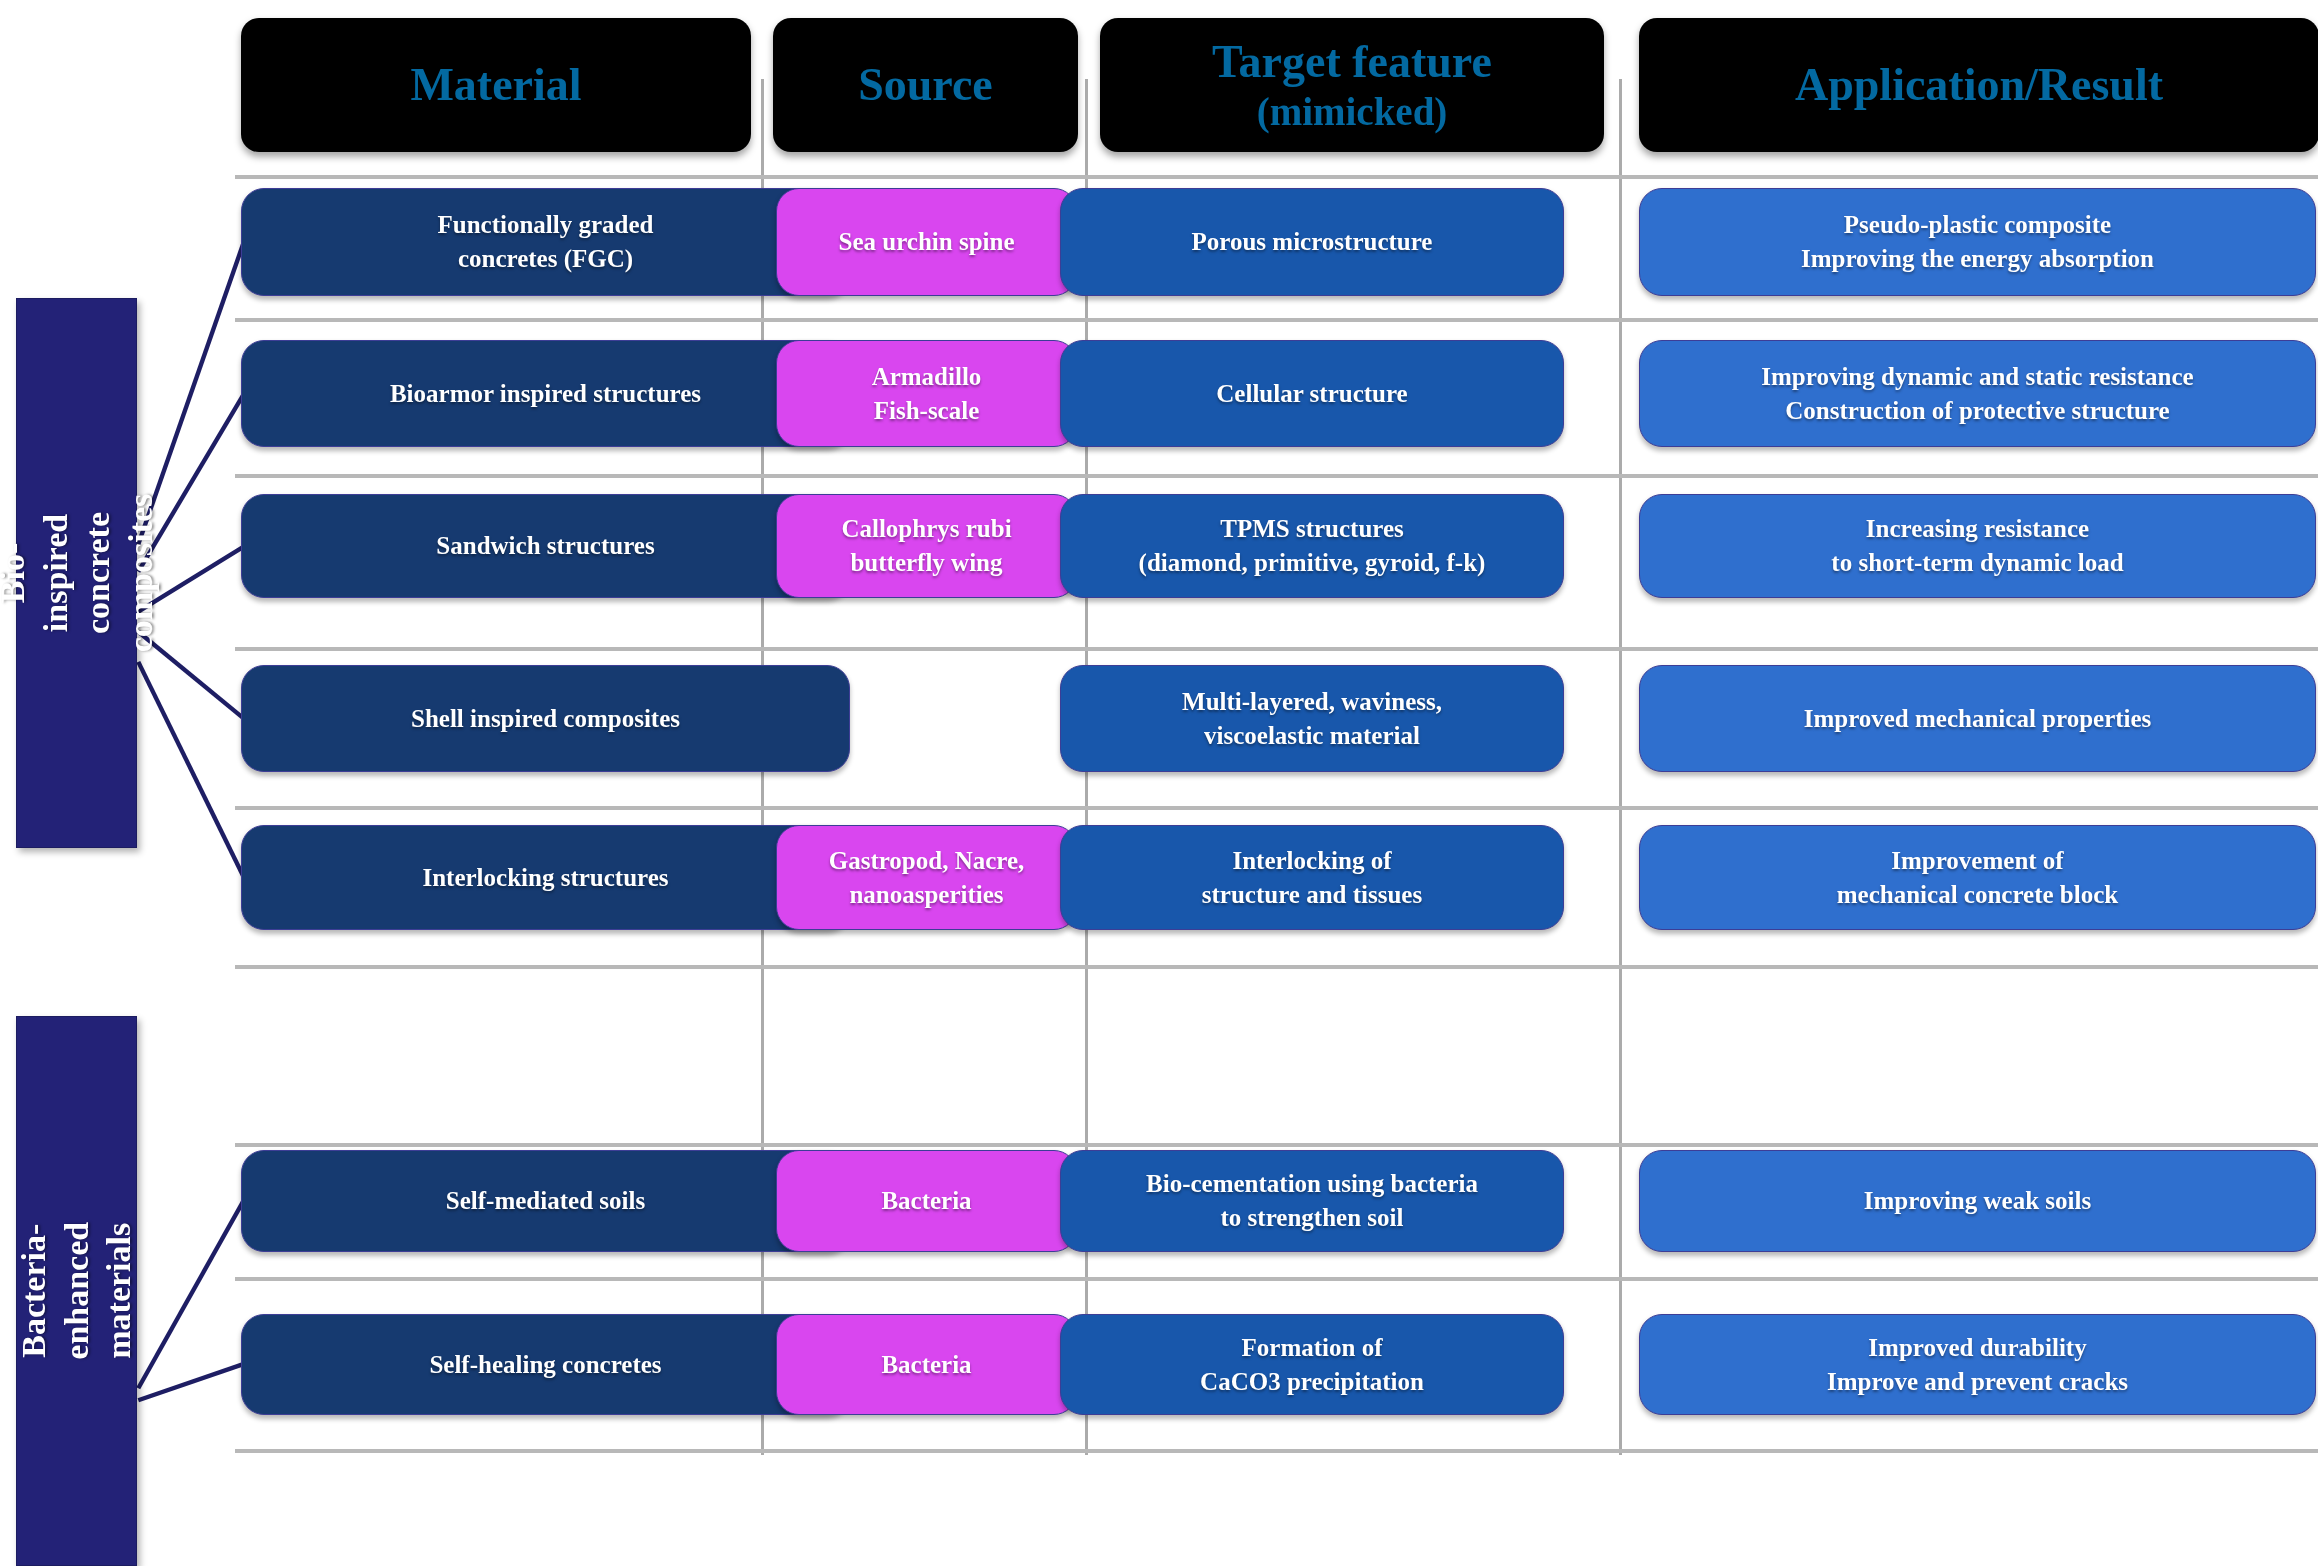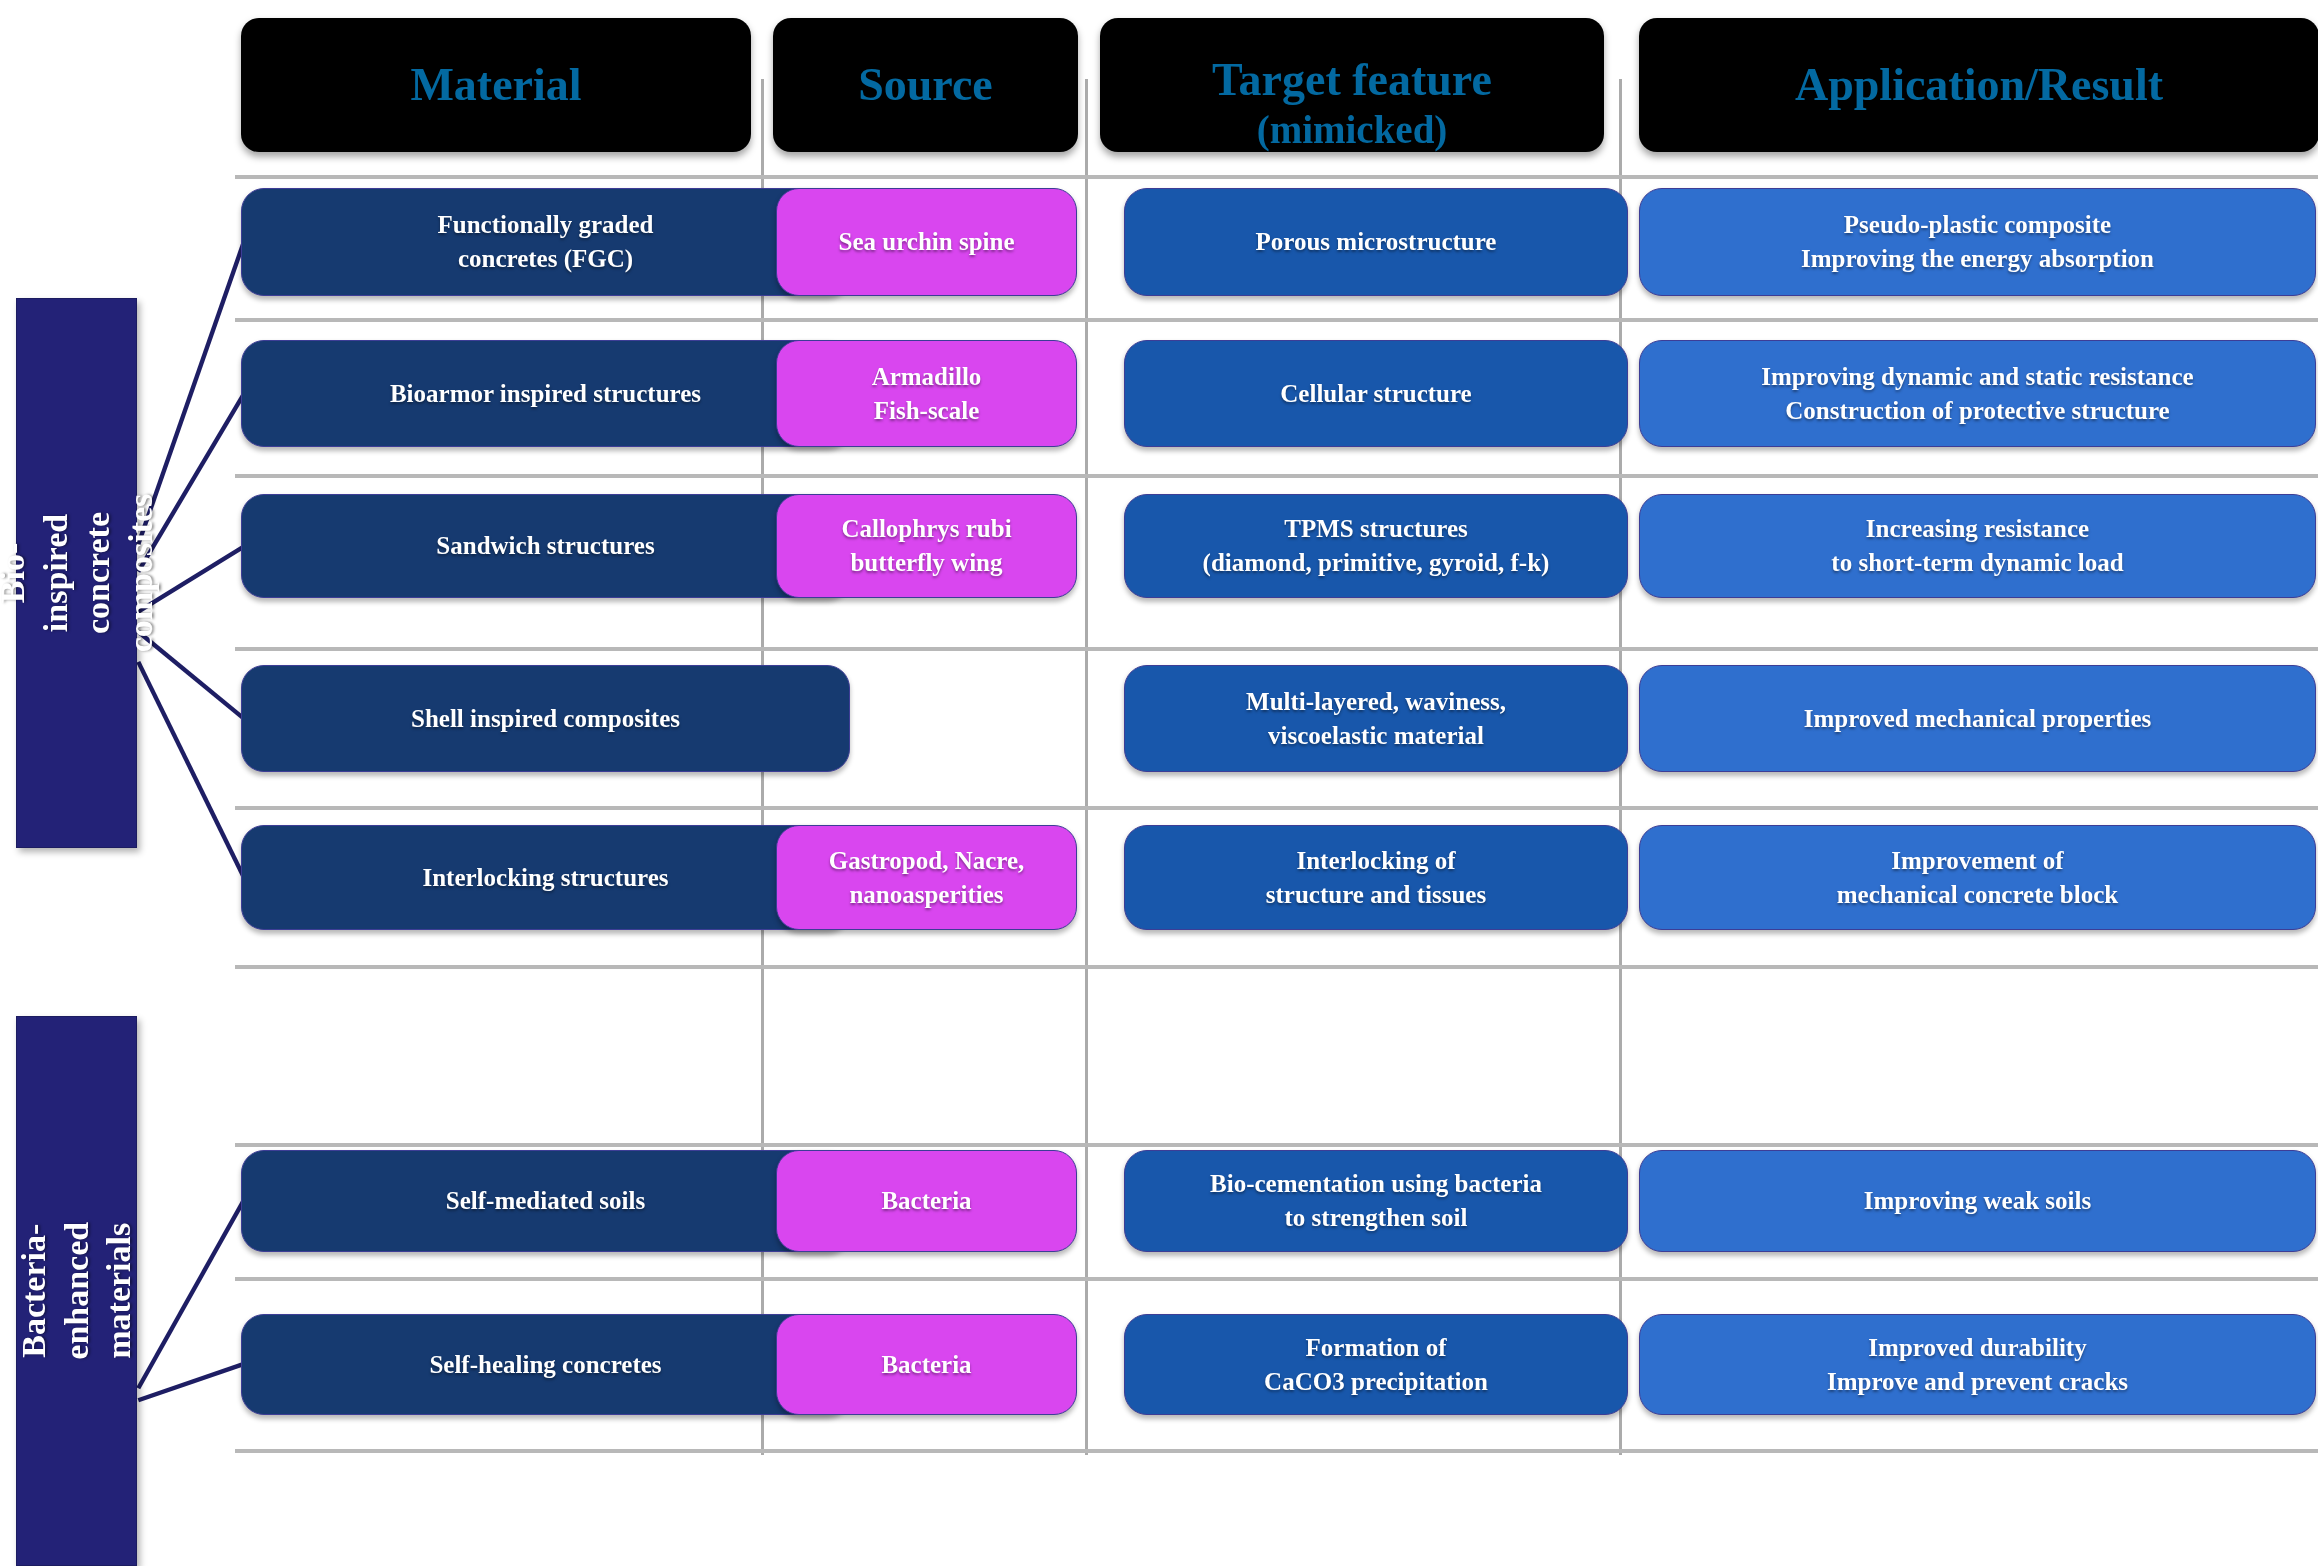--- a/index.html
+++ b/index.html
@@ -32,38 +32,38 @@
   .hdr {
     position: absolute; top: 18px; height: 134px;
     background: #000000; color: #0369a1;
     border-radius: 18px;
     display: flex; flex-direction: column; align-items: center; justify-content: center;
     font-weight: bold; font-size: 46px; line-height: 1.1; text-align: center;
     box-shadow: 0 4.9px 7.7px rgba(0,0,0,0.35);
   }
   .h-material { left: 241px;  width: 510px; }
   .h-source   { left: 773px; width: 305px; }
-  .h-target   { left: 1100px; width: 504px; justify-content: flex-end; }
+  .h-target   { left: 1100px; width: 504px; }
   .h-app      { left: 1639px; width: 680px; }
   .hdr .sub { font-size: 39px; font-weight: bold; margin-top: 3.3px; }
 
   
   .cell {
     position: absolute;
     color: #ffffff; font-weight: bold; font-size: 25px; line-height: 1.35;
     display: flex; align-items: center; justify-content: center;
     text-align: center; white-space: pre-line;
     border-radius: 23px; border: 1.6px solid #3d3d96;
     padding: 0 13px; box-sizing: border-box;
     box-shadow: 0 3.8px 5.5px rgba(0,0,0,0.28);
     text-shadow: 0 1.6px 2.7px rgba(0,0,0,0.40);
   }
   .c-material { left: 241px;  width: 609px;  background: #163a70; }
   .c-source   { left: 776px; width: 301px;  background: #d946ef; }
-  .c-target   { left: 1124px; width: 504px;  background: #1857ab; }
+  .c-target   { left: 1060px; width: 504px;  background: #1857ab; }
   .c-app      { left: 1639px; width: 677px; background: #2f6fce; }
 
   .r1 { top: 188px;  height: 108px; }
   .r2 { top: 340px;  height: 107px; }
   .r3 { top: 494px;  height: 104px; }
   .r4 { top: 665px; height: 107px; }
   .r5 { top: 825px; height: 105px; }
   .r6 { top: 1150px; height: 102px; }
   .r7 { top: 1314px; height: 101px; }
 

